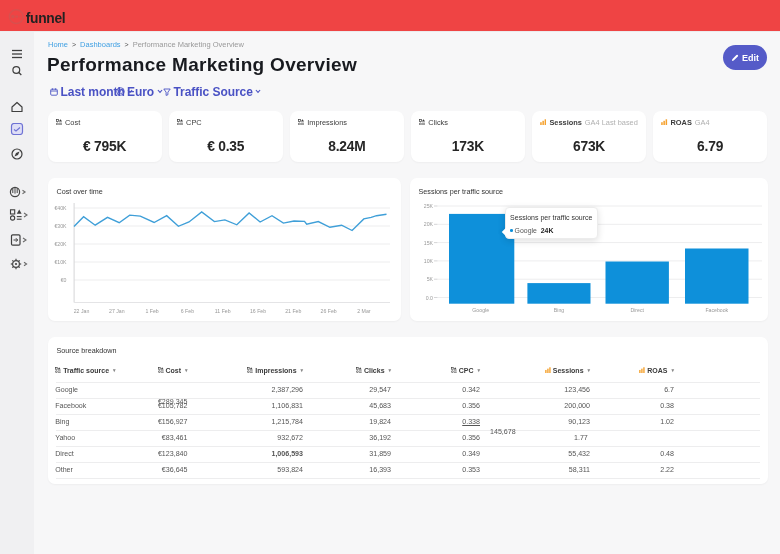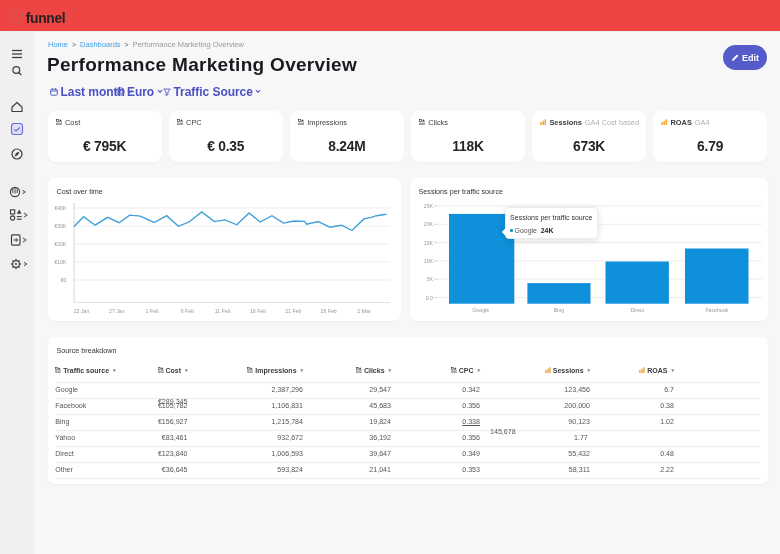--- a/index.html
+++ b/index.html
@@ -195,31 +195,31 @@
     <div class="lab">
       <svg width="6.5" height="6.5" viewBox="0 0 6.5 6.5">
         <rect x="0.4" y="0.4" width="2" height="2" fill="none" stroke="#3c3c3c" stroke-width="0.7"></rect>
         <path d="M4.5 0.2 L6.1 2.6 H2.9 Z" fill="#3c3c3c"></path>
         <circle cx="1.4" cy="5" r="1" fill="none" stroke="#3c3c3c" stroke-width="0.7"></circle>
         <line x1="3" y1="4.2" x2="6.2" y2="4.2" stroke="#3c3c3c" stroke-width="0.7"></line>
         <line x1="3" y1="5.8" x2="6.2" y2="5.8" stroke="#3c3c3c" stroke-width="0.7"></line>
       </svg>
       <span>Clicks</span>
     </div>
-    <div class="val">118K</div>
+    <div class="val">173K</div>
   </div>
 <div class="kpi" style="left:531.9px;">
     <div class="lab">
       <svg width="6.5" height="6.5" viewBox="0 0 6.5 6.5">
         <rect x="0.2" y="3.2" width="1.5" height="3.3" fill="#f5a12d"></rect>
         <rect x="2.4" y="1.8" width="1.5" height="4.7" fill="#f5a12d"></rect>
         <rect x="4.6" y="0.3" width="1.5" height="6.2" fill="#f5a12d"></rect>
       </svg>
       <span><b>Sessions</b></span>
-      <span class="dim">GA4 Cost based</span>
+      <span class="dim">GA4 Last based</span>
     </div>
     <div class="val">673K</div>
   </div>
 <div class="kpi" style="left:653px;">
     <div class="lab">
       <svg width="6.5" height="6.5" viewBox="0 0 6.5 6.5">
         <rect x="0.2" y="3.2" width="1.5" height="3.3" fill="#f5a12d"></rect>
         <rect x="2.4" y="1.8" width="1.5" height="4.7" fill="#f5a12d"></rect>
         <rect x="4.6" y="0.3" width="1.5" height="6.2" fill="#f5a12d"></rect>
       </svg>
@@ -385,27 +385,27 @@
   <div class="td" style="left:7.7px;top:96.8px;">Yahoo</div>
   <div class="td" style="left:40px;width:100px;top:96.8px;text-align:right;">€83,461</div>
   <div class="td" style="left:155.5px;width:100px;top:96.8px;text-align:right;">932,672</div>
   <div class="td" style="left:243.5px;width:100px;top:96.8px;text-align:right;">36,192</div>
   <div class="td" style="left:332.5px;width:100px;top:96.8px;text-align:right;">0.356</div>
   <div class="td" style="left:442.5px;width:100px;top:91px;text-align:left;">145,678</div>
   <div class="td" style="left:526.5px;width:100px;top:96.8px;text-align:left;">1.77</div>
   <div class="rline" style="top:108.9px;"></div>
   <div class="td" style="left:7.7px;top:112.9px;">Direct</div>
   <div class="td" style="left:40px;width:100px;top:112.9px;text-align:right;">€123,840</div>
-  <div class="td" style="left:155.5px;width:100px;top:112.9px;text-align:right;">1,006,593</div>
-  <div class="td" style="left:243.5px;width:100px;top:112.9px;text-align:right;">39,647</div>
+  <div class="td" style="left:155.5px;width:100px;top:112.9px;text-align:right;font-weight:bold;">1,006,593</div>
+  <div class="td" style="left:243.5px;width:100px;top:112.9px;text-align:right;">31,859</div>
   <div class="td" style="left:332.5px;width:100px;top:112.9px;text-align:right;">0.349</div>
   <div class="td" style="left:442.5px;width:100px;top:112.9px;text-align:right;">55,432</div>
   <div class="td" style="left:526.5px;width:100px;top:112.9px;text-align:right;">0.48</div>
   <div class="rline" style="top:125.0px;"></div>
   <div class="td" style="left:7.7px;top:129.0px;">Other</div>
   <div class="td" style="left:40px;width:100px;top:129.0px;text-align:right;">€36,645</div>
   <div class="td" style="left:155.5px;width:100px;top:129.0px;text-align:right;">593,824</div>
-  <div class="td" style="left:243.5px;width:100px;top:129.0px;text-align:right;">21,041</div>
+  <div class="td" style="left:243.5px;width:100px;top:129.0px;text-align:right;">16,393</div>
   <div class="td" style="left:332.5px;width:100px;top:129.0px;text-align:right;">0.353</div>
   <div class="td" style="left:442.5px;width:100px;top:129.0px;text-align:right;">58,311</div>
   <div class="td" style="left:526.5px;width:100px;top:129.0px;text-align:right;">2.22</div>
   <div class="rline" style="top:141.1px;"></div>
 </div>
 
 </body></html>

